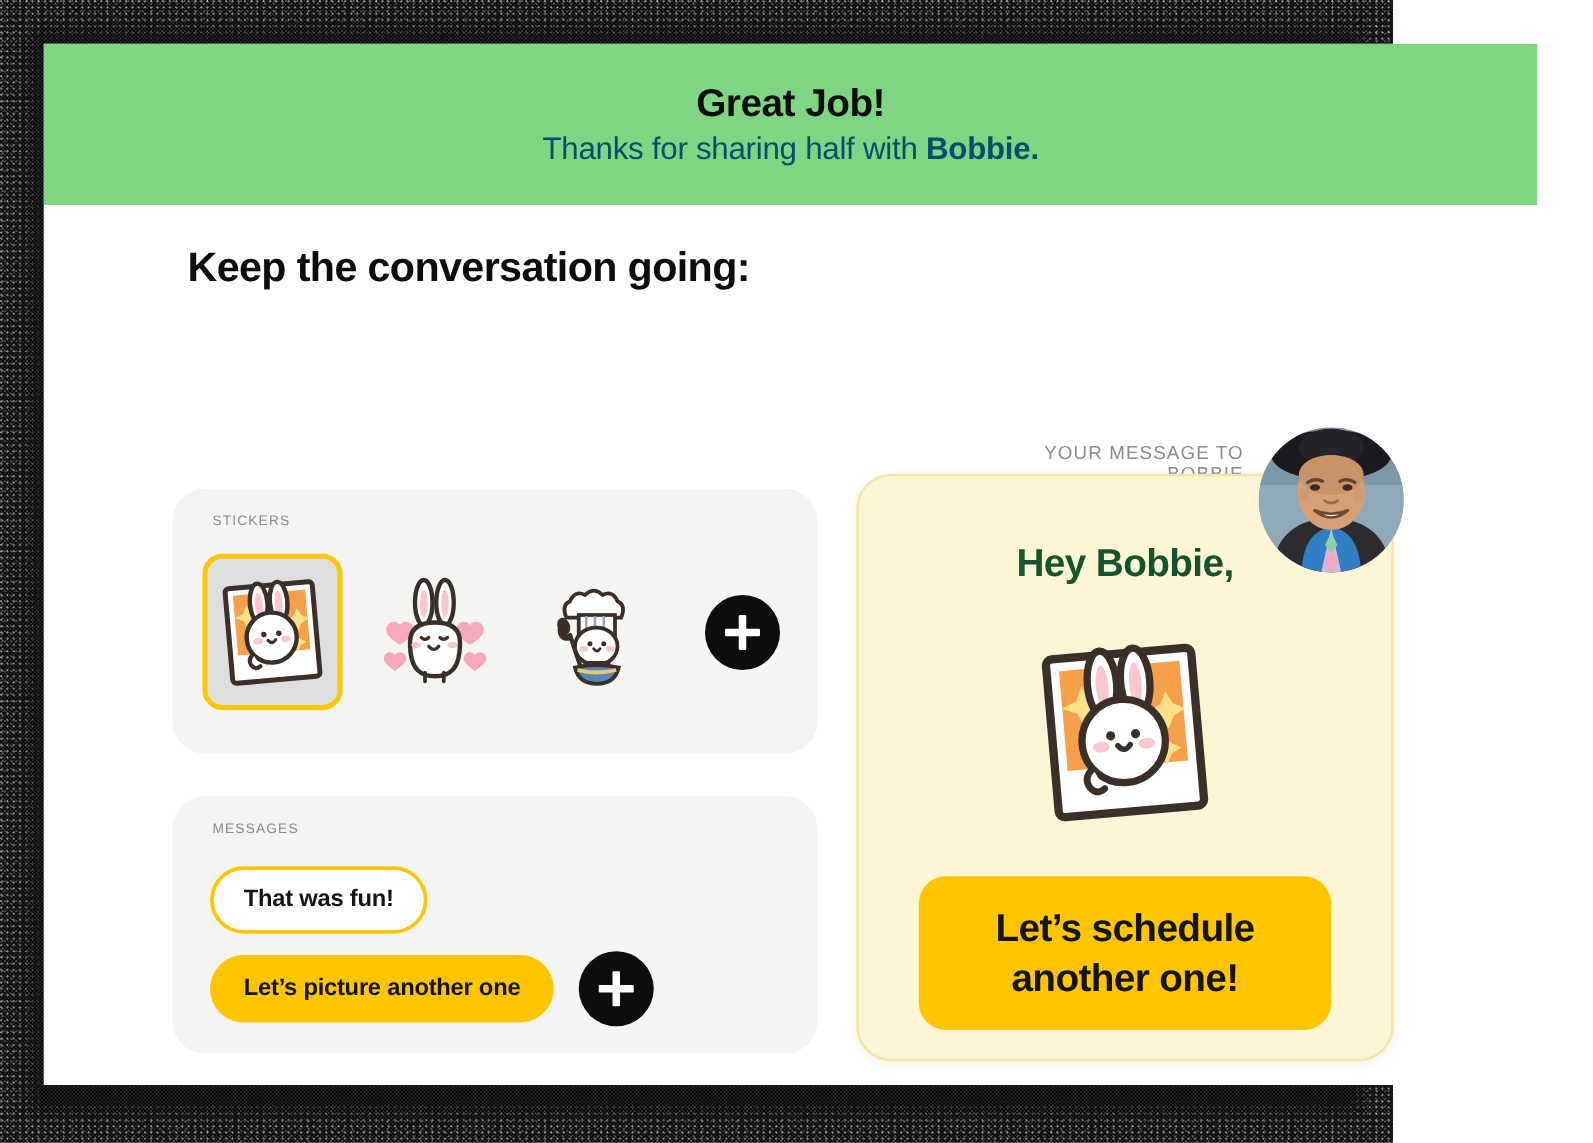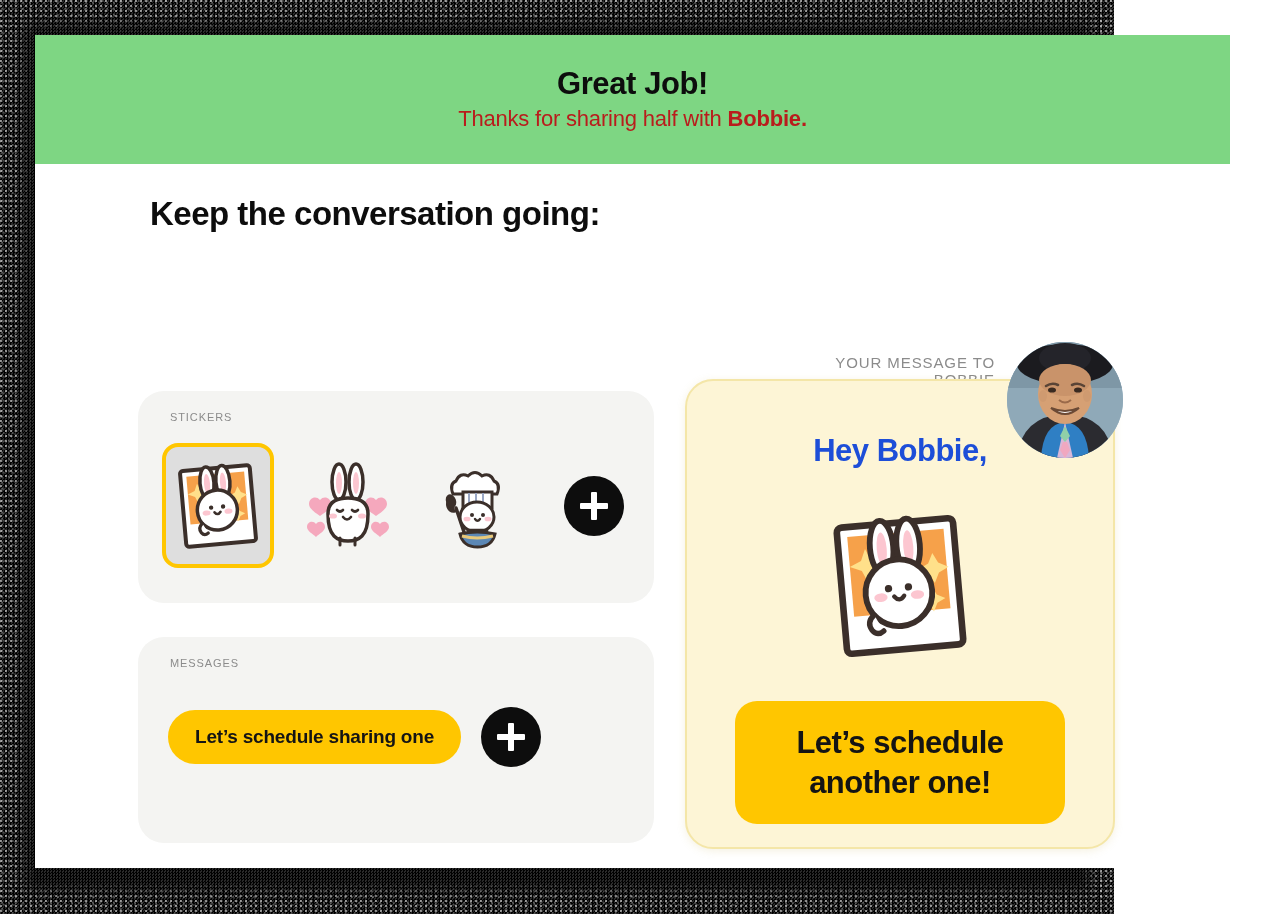--- a/index.html
+++ b/index.html
@@ -71,22 +71,22 @@
     gap: 6px;
   }
   .banner-title {
     font-size: 31px;
     font-weight: bold;
     color: #0d0d0d;
     letter-spacing: -0.4px;
     line-height: 1.1;
   }
   .banner-sub {
-    font-size: 22px;
-    color: #b91c1c;
+    font-size: 25px;
+    color: #0c4a6e;
     letter-spacing: -0.2px;
     line-height: 1.1;
   }
   .banner-sub b { font-weight: bold; }
 
   
   .body-area {
     position: relative;
     height: 704px;
     background: #fff;
@@ -236,21 +236,21 @@
   }
 
   .preview-greeting {
     position: absolute;
     left: 0;
     right: 0;
     top: 52px;
     text-align: center;
     font-size: 31px;
     font-weight: bold;
-    color: #1d4ed8;
+    color: #14532d;
     letter-spacing: -0.5px;
   }
 
   .preview-sticker {
     position: absolute;
     left: 50%;
     transform: translateX(-50%);
     top: 125px;
   }
 
@@ -379,23 +379,24 @@
             <div class="plus-btn"></div>
           </div>
 
         </div>
       </div>
 
       <div class="panel panel-messages">
         <div class="panel-label">MESSAGES</div>
         <div class="chip-rows">
           <div class="chip-row">
+            <div class="chip chip-outline">That was fun!</div>
           </div>
           <div class="chip-row">
-            <div class="chip chip-filled">Let’s schedule sharing one</div>
+            <div class="chip chip-filled">Let’s picture another one</div>
             <div class="plus-wrap">
               <div class="plus-btn"></div>
             </div>
           </div>
         </div>
       </div>
 
       <div class="preview-label">YOUR MESSAGE TO BOBBIE</div>
 
       <div class="preview-card">

